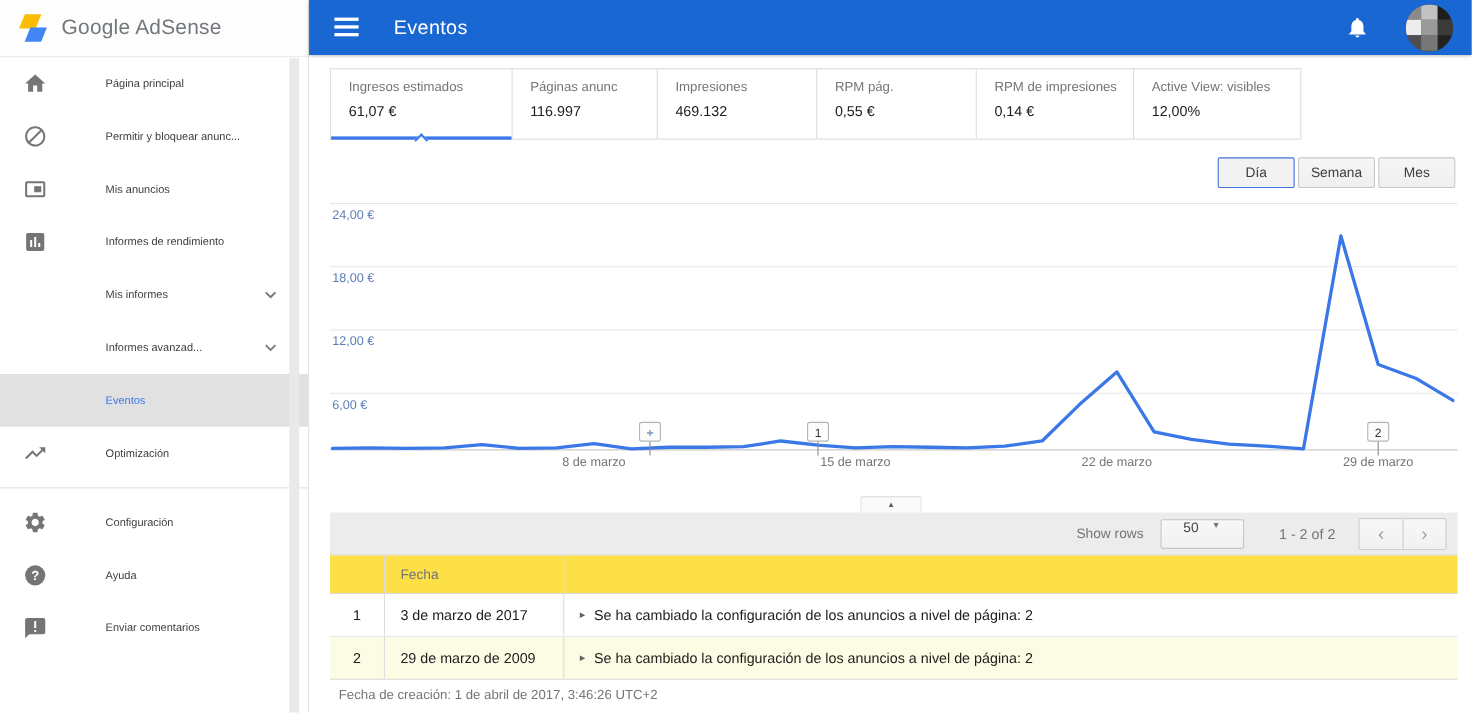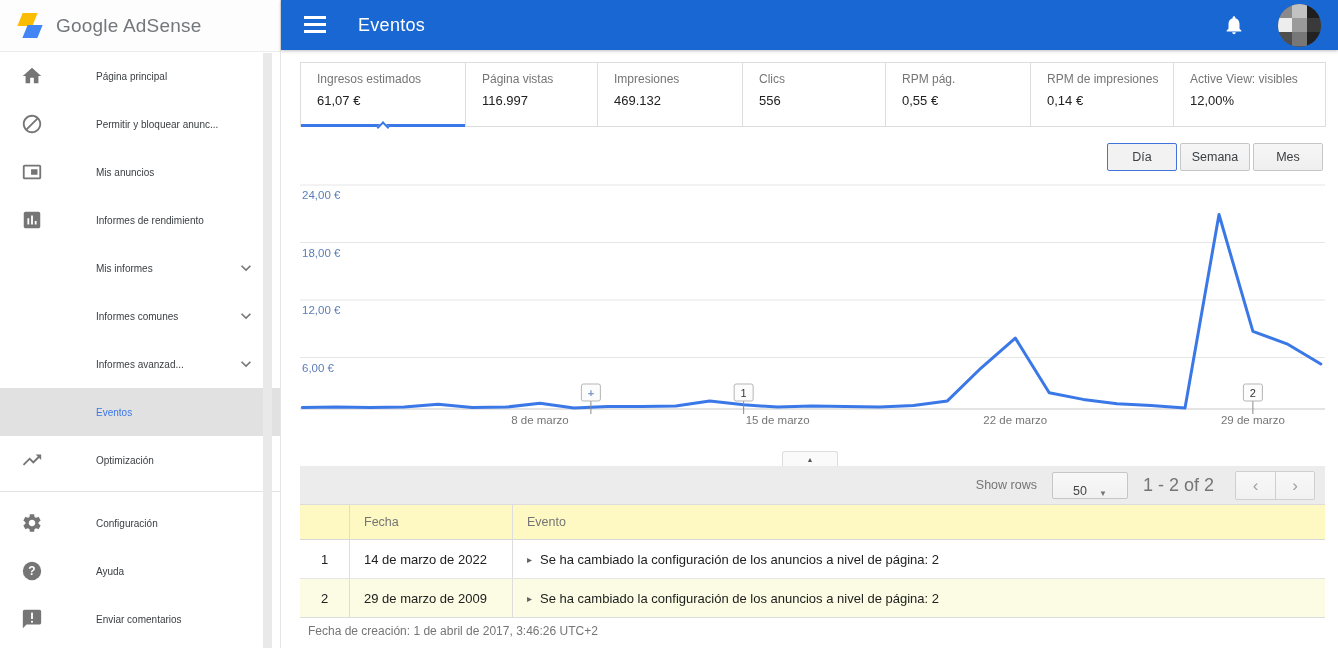--- a/index.html
+++ b/index.html
@@ -70,34 +70,34 @@
 
   
   .collapse-handle { position:absolute; left:501px; top:401px; width:56px; height:16px;
     background:#fafafa; border:1px solid #ddd; border-bottom:none; border-radius:3px 3px 0 0;
     cursor:pointer; font-size:7px; color:#555; line-height:13px; text-align:center; }
   .toolbar { position:absolute; left:19px; top:416px; width:1025px; height:39px; background:#ececec;
     border-bottom:1px solid #dcdcdc; display:flex; align-items:center; justify-content:flex-end;
     padding-right:10px; gap:15px; }
   .show-rows { font-size:12.5px; color:#757575; }
   .rows-select { width:76px; height:27px; background:linear-gradient(#f8f8f8,#f1f1f1);
-    border:1px solid #c6c6c6; border-radius:2px; display:flex; align-items:flex-end;
+    border:1px solid #c6c6c6; border-radius:2px; display:flex; align-items:flex-start;
     justify-content:center; gap:12px; cursor:pointer; }
   .rows-select .num { font-size:12.5px; color:#444; }
   .rows-select .caret { font-size:8px; color:#757575; }
-  .range { font-size:18px; color:#757575; margin-right:6px; }
+  .range { font-size:13px; color:#757575; margin-right:6px;margin-left:17px; }
   .pager { display:flex; border:1px solid #cfcfcf; border-radius:2px; overflow:hidden; }
   .pager button { width:39px; height:27px; background:linear-gradient(#f8f8f8,#f1f1f1);
     border:none; color:#9e9e9e; font-size:17px; line-height:1; cursor:pointer; font-family:inherit; }
   .pager button + button { border-left:1px solid #cfcfcf; }
 
   
   .events-table { position:absolute; left:19px; top:455px; width:1025px; font-size:13px; }
   .t-row { display:flex; align-items:center; }
-  .t-head { height:35px; background:#fef9c3; border-bottom:1px solid #d8d8d8; color:#757575; font-size:12.5px; }
+  .t-head { height:35px; background:#fde047; border-bottom:1px solid #d8d8d8; color:#757575; font-size:12.5px; }
   .t-body .t-row { height:39px; color:#212121; border-bottom:1px solid #e6e6e6; background:#fff; }
   .t-body .t-row.highlight { background:#fbfce3; }
   .t-body .t-row:last-child { border-bottom:1px solid #ddd; }
   .c-num { width:50px; text-align:center; align-self:stretch; display:flex; align-items:center;
     justify-content:center; border-right:1px solid #ddd; }
   .c-date { width:163px; padding-left:14px; align-self:stretch; display:flex; align-items:center;
     border-right:1px solid #ddd; }
   .c-event { flex:1; padding-left:14px; display:flex; align-items:center; gap:8px; }
   .exp-icon { font-size:10px; color:#616161; }
 
@@ -145,26 +145,20 @@
         <div class="nav-item">
           <span class="nav-icon">
             <svg viewBox="0 0 24 24" width="22" height="22">
               <path fill="#757575" d="M19 3H5c-1.1 0-2 .9-2 2v14c0 1.1.9 2 2 2h14c1.1 0 2-.9 2-2V5c0-1.1-.9-2-2-2zM9 17H7v-7h2v7zm4 0h-2V7h2v10zm4 0h-2v-4h2v4z"></path>
             </svg>
           </span>
           <span class="nav-label">Informes de rendimiento</span>
         </div>
         <div class="nav-item">
           <span class="nav-label">Mis informes</span>
-          <span class="nav-chevron"><svg viewBox="0 0 24 24" width="20" height="20">
-              <path fill="#757575" d="M7.41 8.59 12 13.17l4.59-4.58L18 10l-6 6-6-6z"></path>
-            </svg></span>
-        </div>
-        <div class="nav-item">
-          <span class="nav-label">Informes comunes</span>
           <span class="nav-chevron"><svg viewBox="0 0 24 24" width="20" height="20">
               <path fill="#757575" d="M7.41 8.59 12 13.17l4.59-4.58L18 10l-6 6-6-6z"></path>
             </svg></span>
         </div>
         <div class="nav-item">
           <span class="nav-label">Informes avanzad...</span>
           <span class="nav-chevron"><svg viewBox="0 0 24 24" width="20" height="20">
               <path fill="#757575" d="M7.41 8.59 12 13.17l4.59-4.58L18 10l-6 6-6-6z"></path>
             </svg></span>
         </div>
@@ -240,30 +234,26 @@
 
   <main class="main">
 
     <div id="stats-row" class="stats-row">
         <div class="stat-card selected" style="width: 165px;">
           <div class="stat-label">Ingresos estimados</div>
           <div class="stat-value">61,07 €</div>
           <span class="notch"></span>
         </div>
         <div class="stat-card" style="width: 132px;">
-          <div class="stat-label">Página vistas</div>
+          <div class="stat-label">Páginas anunc</div>
           <div class="stat-value">116.997</div>
         </div>
         <div class="stat-card" style="width: 145px;">
           <div class="stat-label">Impresiones</div>
           <div class="stat-value">469.132</div>
-        </div>
-        <div class="stat-card" style="width: 143px;">
-          <div class="stat-label">Clics</div>
-          <div class="stat-value">556</div>
         </div>
         <div class="stat-card" style="width: 145px;">
           <div class="stat-label">RPM pág.</div>
           <div class="stat-value">0,55 €</div>
         </div>
         <div class="stat-card" style="width: 143px;">
           <div class="stat-label">RPM de impresiones</div>
           <div class="stat-value">0,14 €</div>
         </div>
         <div class="stat-card" style="width: 152px;">
@@ -320,26 +310,25 @@
       <div class="pager">
         <button>‹</button>
         <button>›</button>
       </div>
     </div>
 
     <div class="events-table">
       <div class="t-row t-head">
         <div class="c-num"></div>
         <div class="c-date">Fecha</div>
-        <div class="c-event">Evento</div>
       </div>
       <div id="t-body" class="t-body">
           <div class="t-row">
             <div class="c-num">1</div>
-            <div class="c-date">14 de marzo de 2022</div>
+            <div class="c-date">3 de marzo de 2017</div>
             <div class="c-event">
               <span class="exp-icon">▸</span>
               <span>Se ha cambiado la configuración de los anuncios a nivel de página: 2</span>
             </div>
           </div>
           <div class="t-row highlight">
             <div class="c-num">2</div>
             <div class="c-date">29 de marzo de 2009</div>
             <div class="c-event">
               <span class="exp-icon">▸</span>

